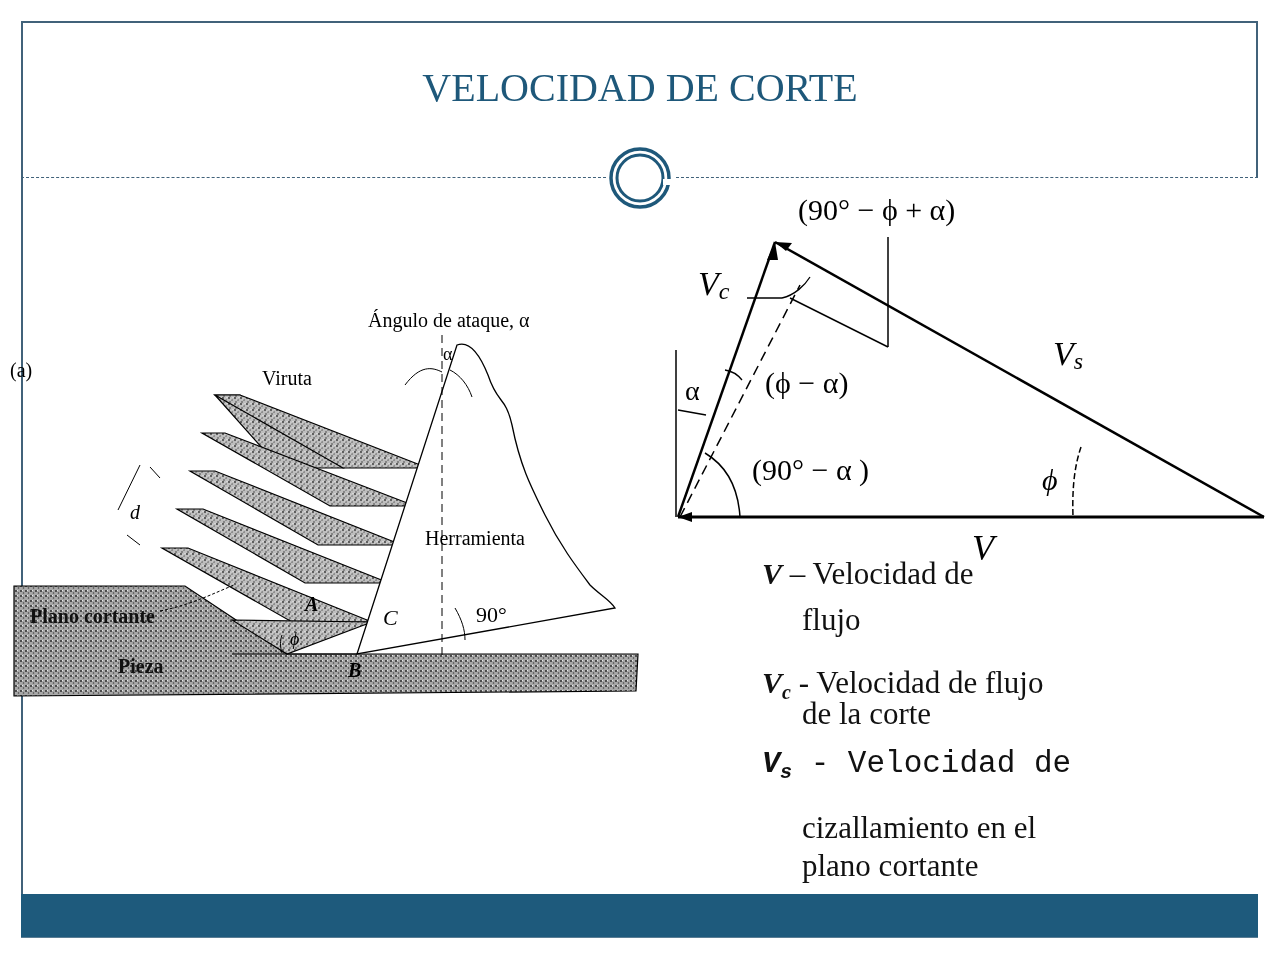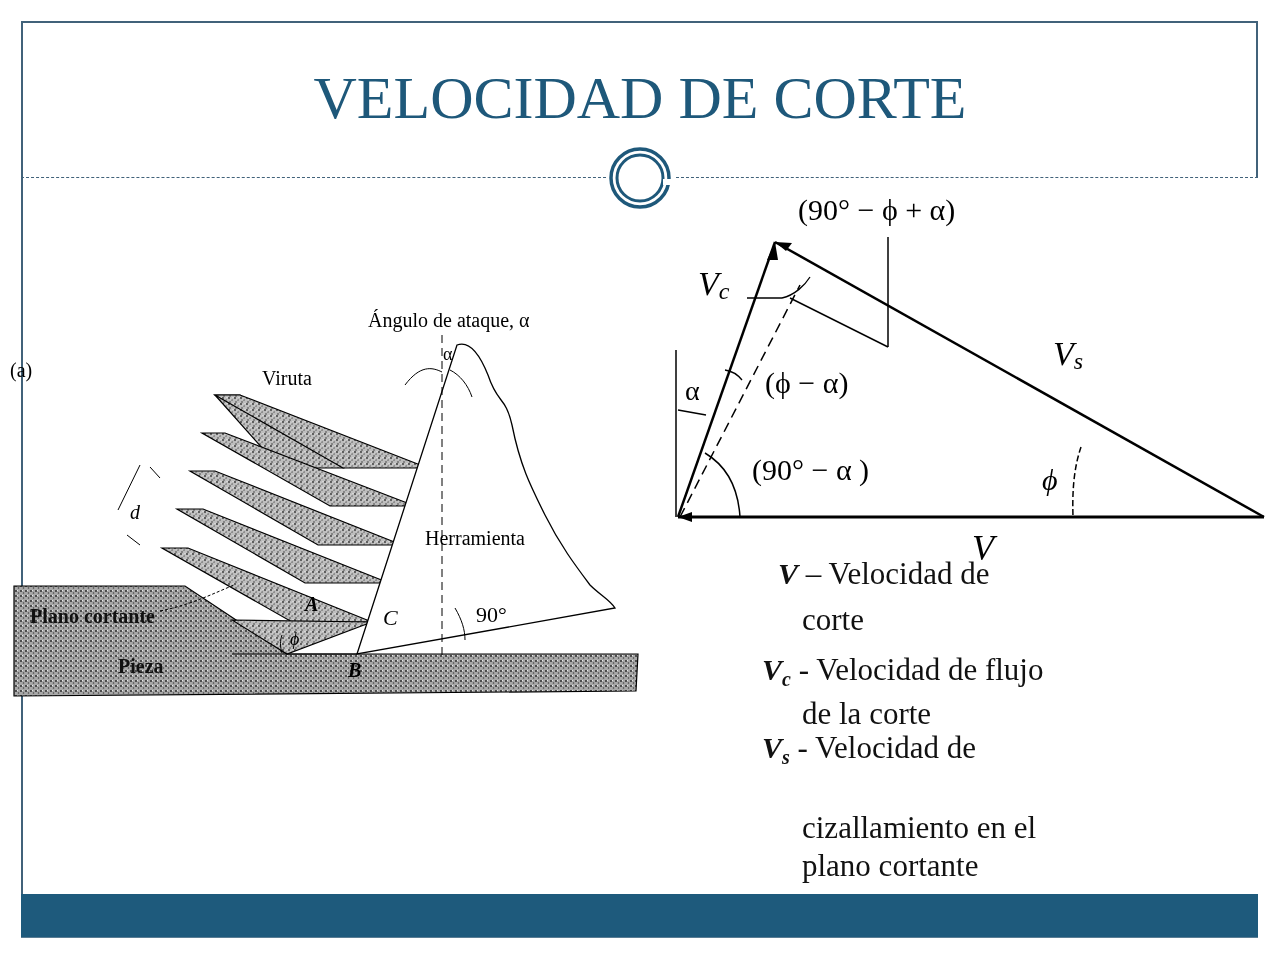--- a/index.html
+++ b/index.html
@@ -2,33 +2,33 @@
 <html><head>
 <meta charset="utf-8">
 <style>
   html, body { margin:0; padding:0; }
   body { width:1280px; height:960px; position:relative; background:#ffffff; overflow:hidden; font-family:"DejaVu Serif", serif; }
   .frame-top { position:absolute; left:21px; top:21px; width:1237px; height:157px; border:2px solid #41627a; border-bottom:none; box-sizing:border-box; }
   .frame-left { position:absolute; left:21px; top:178px; width:2px; height:760px; background:#41627a; }
   .dash-line { position:absolute; top:177px; height:0; border-top:1.5px dashed #41627a; }
   .dash-l { left:21px; width:585px; }
   .dash-r { left:676px; width:582px; }
-  .title { position:absolute; left:0; width:1280px; top:68px; text-align:center; font-family:"Liberation Serif", serif; font-size:60px; color:#1e587a; line-height:1; letter-spacing:0px; }
+  .title { position:absolute; left:0; width:1280px; top:68px; text-align:center; font-family:"Liberation Serif", serif; font-size:40px; color:#1e587a; line-height:1; letter-spacing:0px; }
   .ring { position:absolute; left:607px; top:145px; width:66px; height:66px; }
   .bottom-bar { position:absolute; left:21px; top:894px; width:1237px; height:43px; background:#1e5a7c; border-bottom:1px solid #5a7d94; }
   .fig-left { position:absolute; left:0; top:295px; width:650px; height:420px; }
   .fig-right { position:absolute; left:670px; top:185px; width:600px; height:380px; }
   .legend { position:absolute; left:762px; top:558px; width:400px; font-family:"Liberation Serif", serif; font-size:31px; color:#111; line-height:1.0; }
   .legend .sym { font-weight:bold; font-style:italic; font-size:30px; }
   .legend .sub { font-weight:bold; font-style:italic; font-size:20px; vertical-align:-6px; }
-  .l1 { position:absolute; top:0;margin-left:16px; }
+  .l1 { position:absolute; top:0; }
   .l1b { position:absolute; top:46px; }
-  .l2 { position:absolute; top:96px; }
+  .l2 { position:absolute; top:109px; }
   .l2b { position:absolute; top:140px; }
-  .l3 { position:absolute; top:174px; }
+  .l3 { position:absolute; top:190px;font-family:Liberation Mono, monospace; }
   .l3b { position:absolute; top:254px; }
   .l3c { position:absolute; top:292px; }
   svg text { font-family:"Liberation Serif", serif; }
 </style>
 </head>
 <body>
 
 <div class="frame-top"></div>
 <div class="frame-left"></div>
 <div class="dash-line dash-l"></div>
@@ -128,21 +128,21 @@
   <text x="82" y="295" font-size="30">(90° − α )</text>
   <text x="372" y="305" font-size="30" font-style="italic">ϕ</text>
 </svg>
 
 <div class="legend">
   <div class="l1">
     <span class="sym">V</span>
     <span>–</span>
     <span>Velocidad de</span>
   </div>
-  <div class="l1b" style="left:40px">corte</div>
+  <div class="l1b" style="left:40px">flujo</div>
   <div class="l2">
     <span class="sym">V</span><span class="sub">c</span>
     <span>-</span>
     <span>Velocidad de flujo</span>
   </div>
   <div class="l2b" style="left:40px">de la corte</div>
   <div class="l3">
     <span class="sym">V</span><span class="sub">s</span>
     <span>-</span>
     <span>Velocidad de</span>

